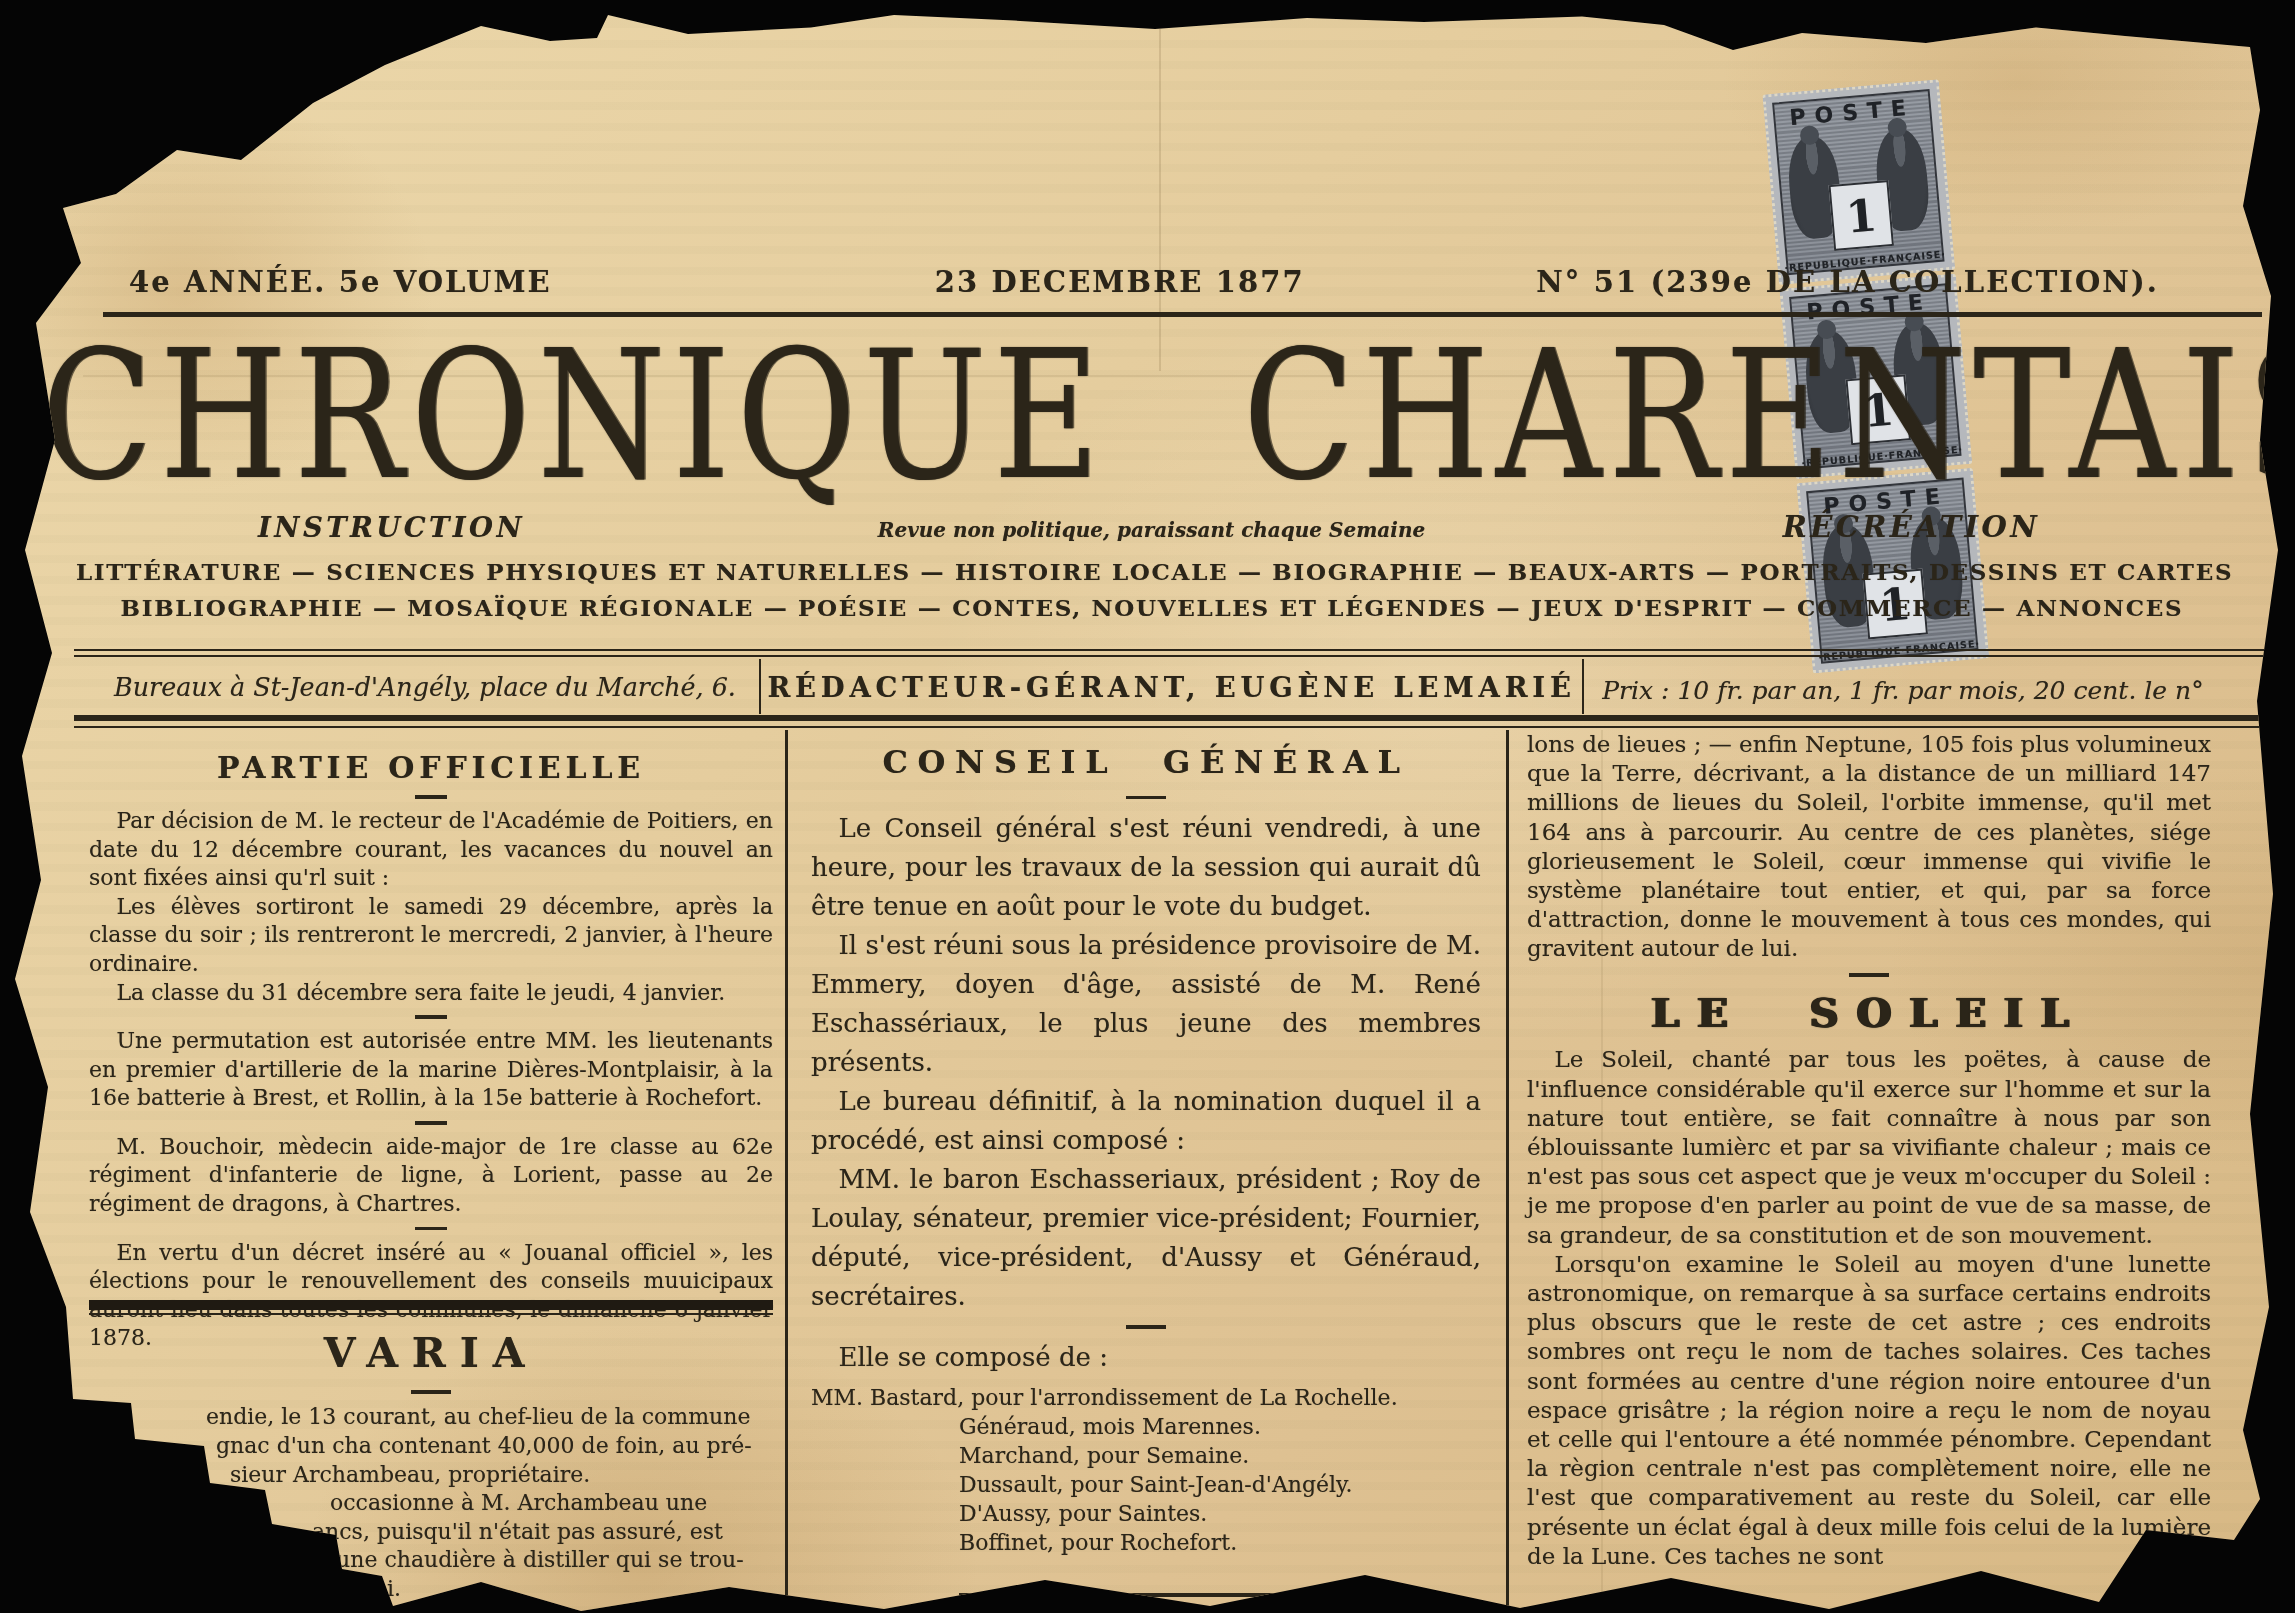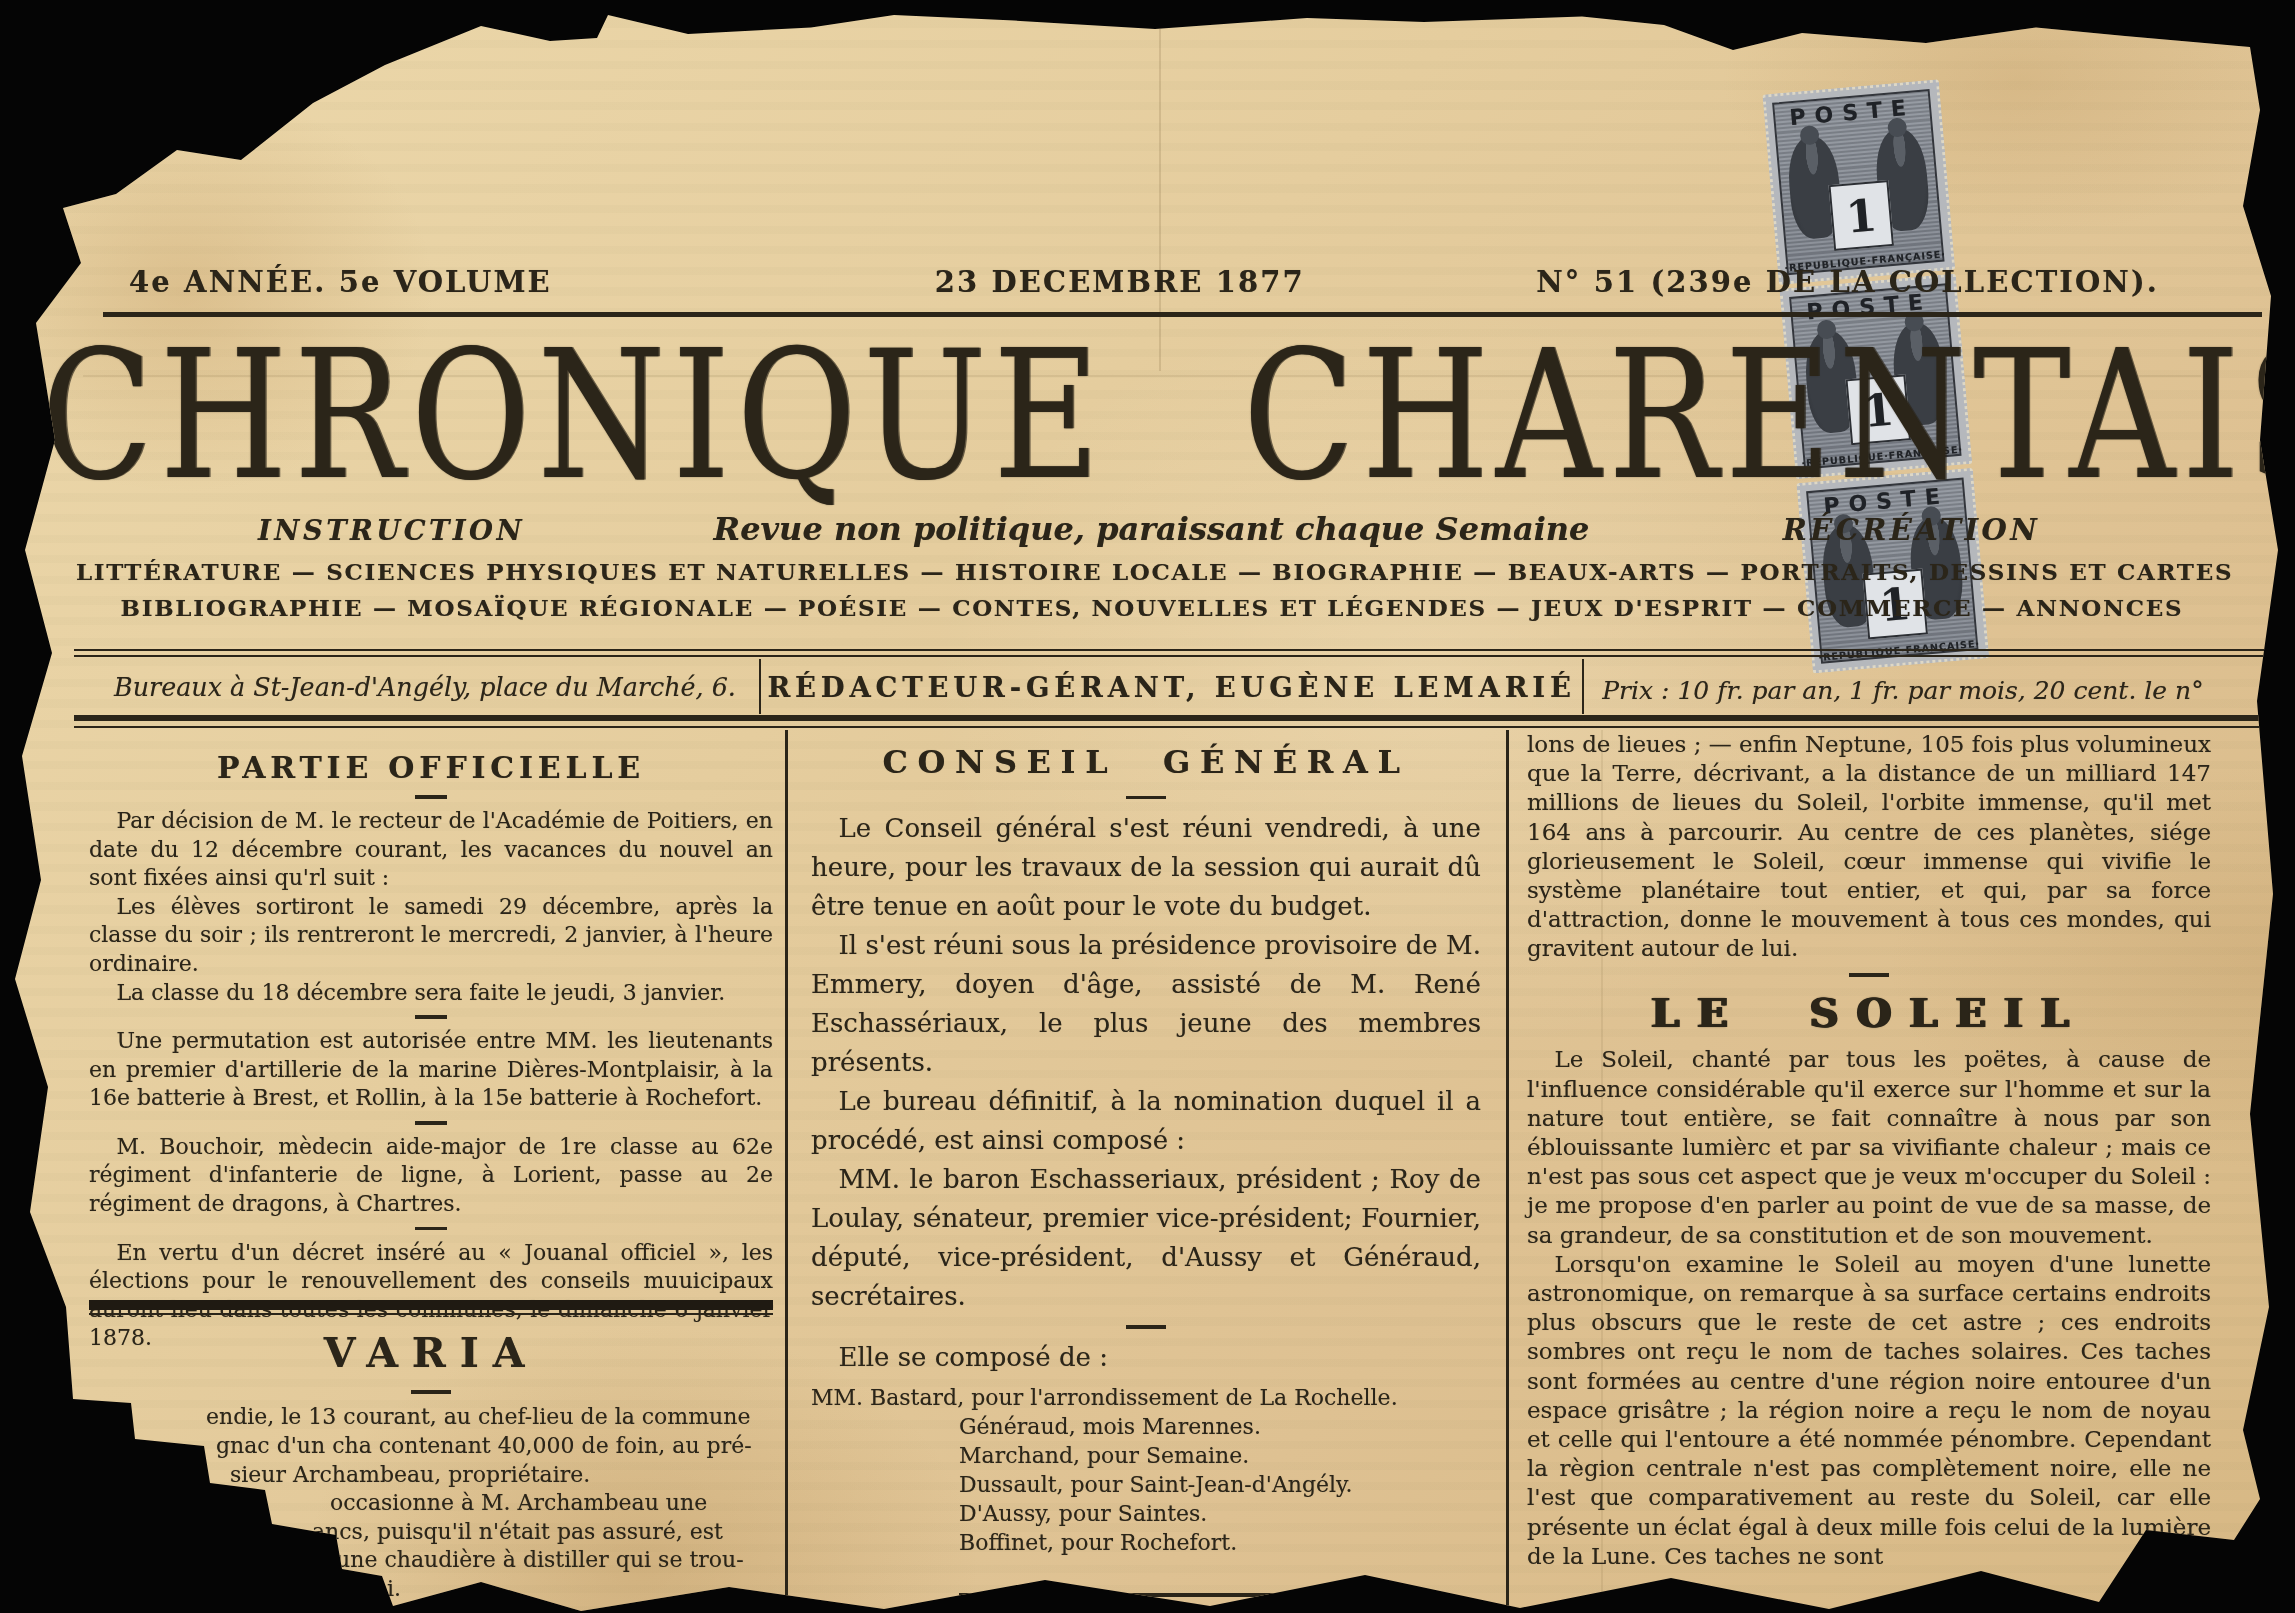--- a/index.html
+++ b/index.html
@@ -23,21 +23,21 @@
   #hdr-row .h-left{width:32%;padding-left:33px;box-sizing:border-box;}
   #hdr-row .h-center{width:33%;text-align:center;}
   #hdr-row .h-right{width:35%;text-align:right;padding-right:48px;box-sizing:border-box;}
   #rule-top{position:absolute;top:312px;left:103px;width:2159px;height:4.8px;background:#2b2519;z-index:2;}
   #title{position:absolute;top:322px;left:41px;width:2213px;text-align:center;z-index:2;
     font-size:146px;letter-spacing:6.9px;word-spacing:83px;line-height:1.05;
     transform:scaleY(1.22);transform-origin:top center;white-space:nowrap;
     text-shadow:1.4px 0 0 rgba(43,37,25,.65),0 0 1.4px rgba(43,37,25,.5);}
   #subtitle-row{position:absolute;top:510px;left:96px;width:2111px;display:flex;align-items:baseline;z-index:2;}
   .sub-left{width:28%;text-align:center;font-style:italic;font-weight:bold;font-size:27.5px;letter-spacing:3.4px;}
-  .sub-center{width:44%;text-align:center;font-style:italic;font-weight:bold;font-size:32px;}
+  .sub-center{width:44%;text-align:center;font-style:italic;font-weight:bold;font-size:20px;}
   .sub-right{width:28%;text-align:center;font-style:italic;font-weight:bold;font-size:29px;letter-spacing:3.4px;}
   .cats{position:absolute;left:76px;width:2152px;text-align:center;z-index:2;
     font-weight:bold;font-size:23px;letter-spacing:1.7px;white-space:nowrap;}
   #cats1{top:558px;} #cats2{top:594px;}
   
   .hrule{position:absolute;left:74px;width:2194px;background:#2b2519;z-index:2;}
   #ruleA{top:649px;height:2.1px;} #ruleB{top:655px;height:2.1px;}
   #ruleC{top:715px;height:6.2px;} #ruleD{top:726px;height:2.1px;}
   #infobar{position:absolute;top:659px;left:96px;width:2111px;height:55px;display:flex;z-index:2;}
   .info-cell{box-sizing:border-box;display:flex;align-items:center;}
@@ -161,21 +161,21 @@
   </div>
 
   <div id="vrule1" class="vrule"></div>
   <div id="vrule2" class="vrule"></div>
 
   <div id="col1" class="col">
     <div class="col-head">PARTIE OFFICIELLE</div>
     <div class="dash small"></div>
     <p>Par décision de M. le recteur de l'Académie de Poitiers, en date du 12 décembre courant, les vacances du nouvel an sont fixées ainsi qu'rl suit :</p>
     <p>Les élèves sortiront le samedi 29 décembre, après la classe du soir ; ils rentreront le mercredi, 2 janvier, à l'heure ordinaire.</p>
-    <p>La classe du 18 décembre sera faite le jeudi, 3 janvier.</p>
+    <p>La classe du 31 décembre sera faite le jeudi, 4 janvier.</p>
     <div class="dash small"></div>
     <p>Une permutation est autorisée entre MM. les lieutenants en premier d'artillerie de la marine Dières-Montplaisir, à la 16e batterie à Brest, et Rollin, à la 15e batterie à Rochefort.</p>
     <div class="dash small"></div>
     <p>M. Bouchoir, mèdecin aide-major de 1re classe au 62e régiment d'infanterie de ligne, à Lorient, passe au 2e régiment de dragons, à Chartres.</p>
     <div class="dash small"></div>
     <p>En vertu d'un décret inséré au « Jouanal officiel », les élections pour le renouvellement des conseils muuicipaux auront lieu dans toutes les communes, le dimanche 6 janvier 1878.</p>
   </div>
 
   <div id="col1-varia">
     <div class="thickrule"></div>

